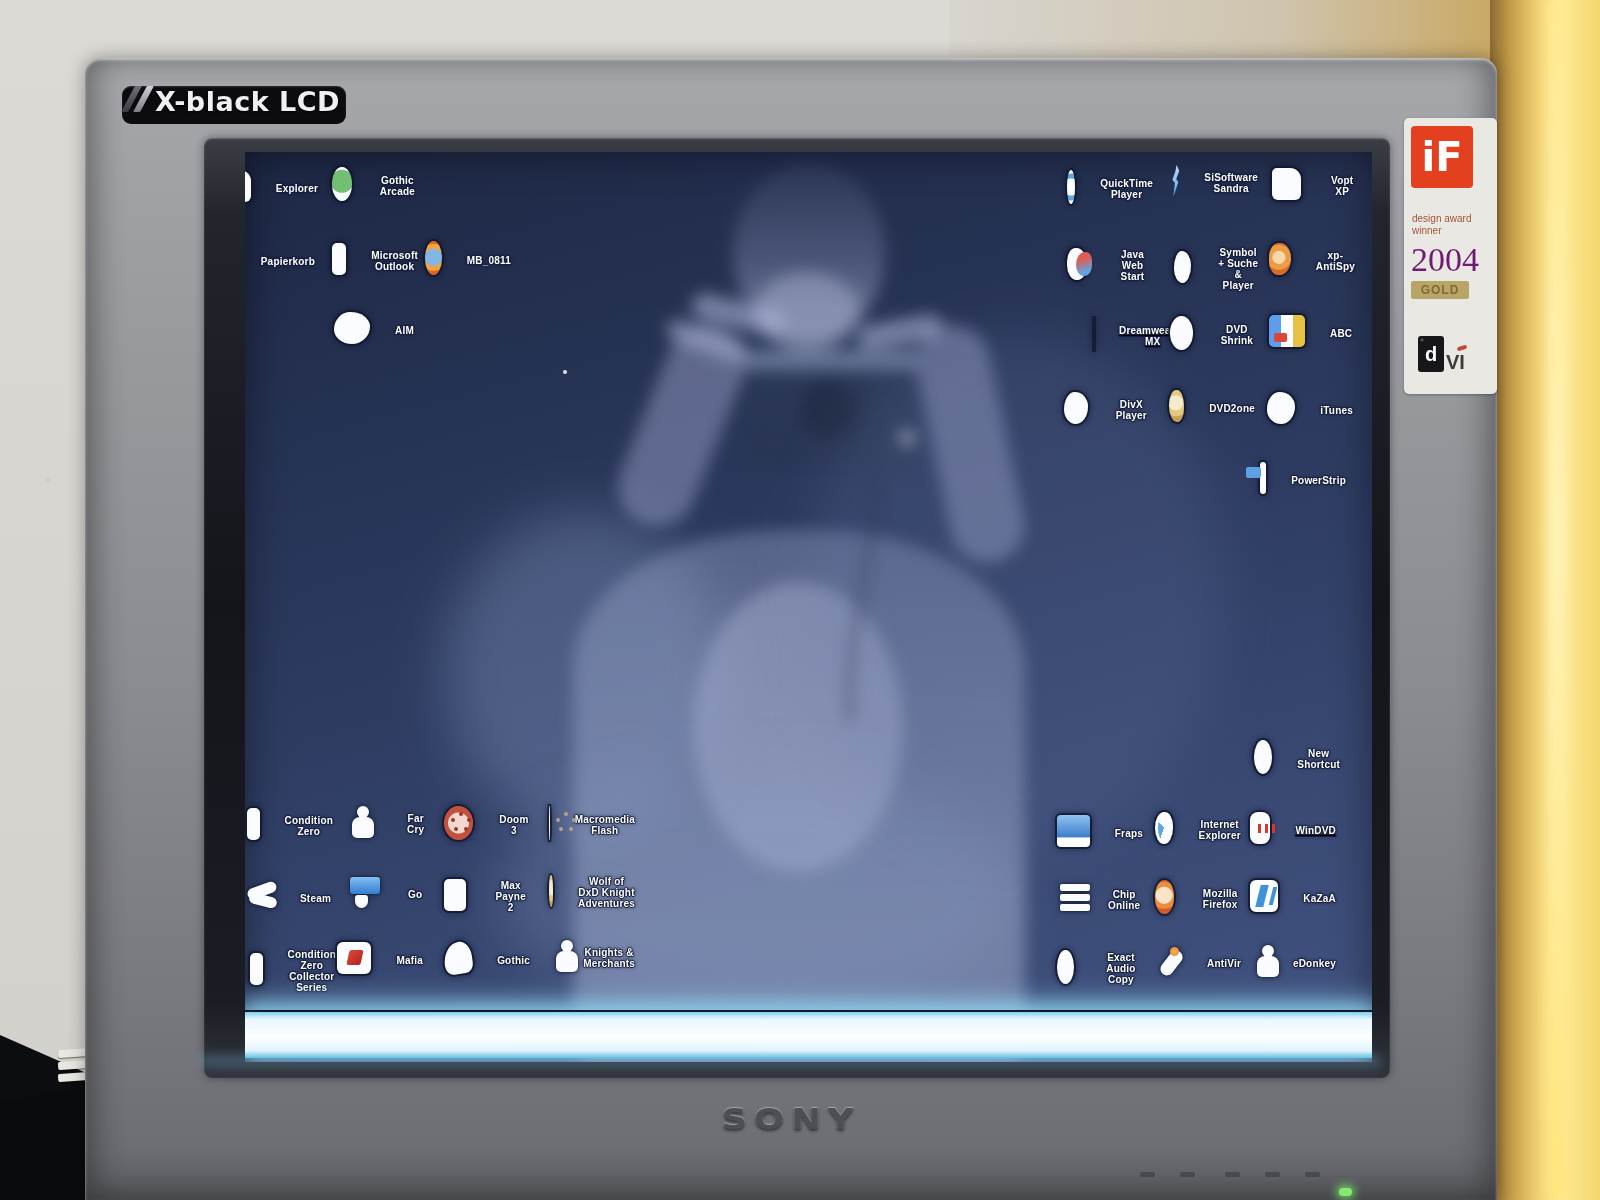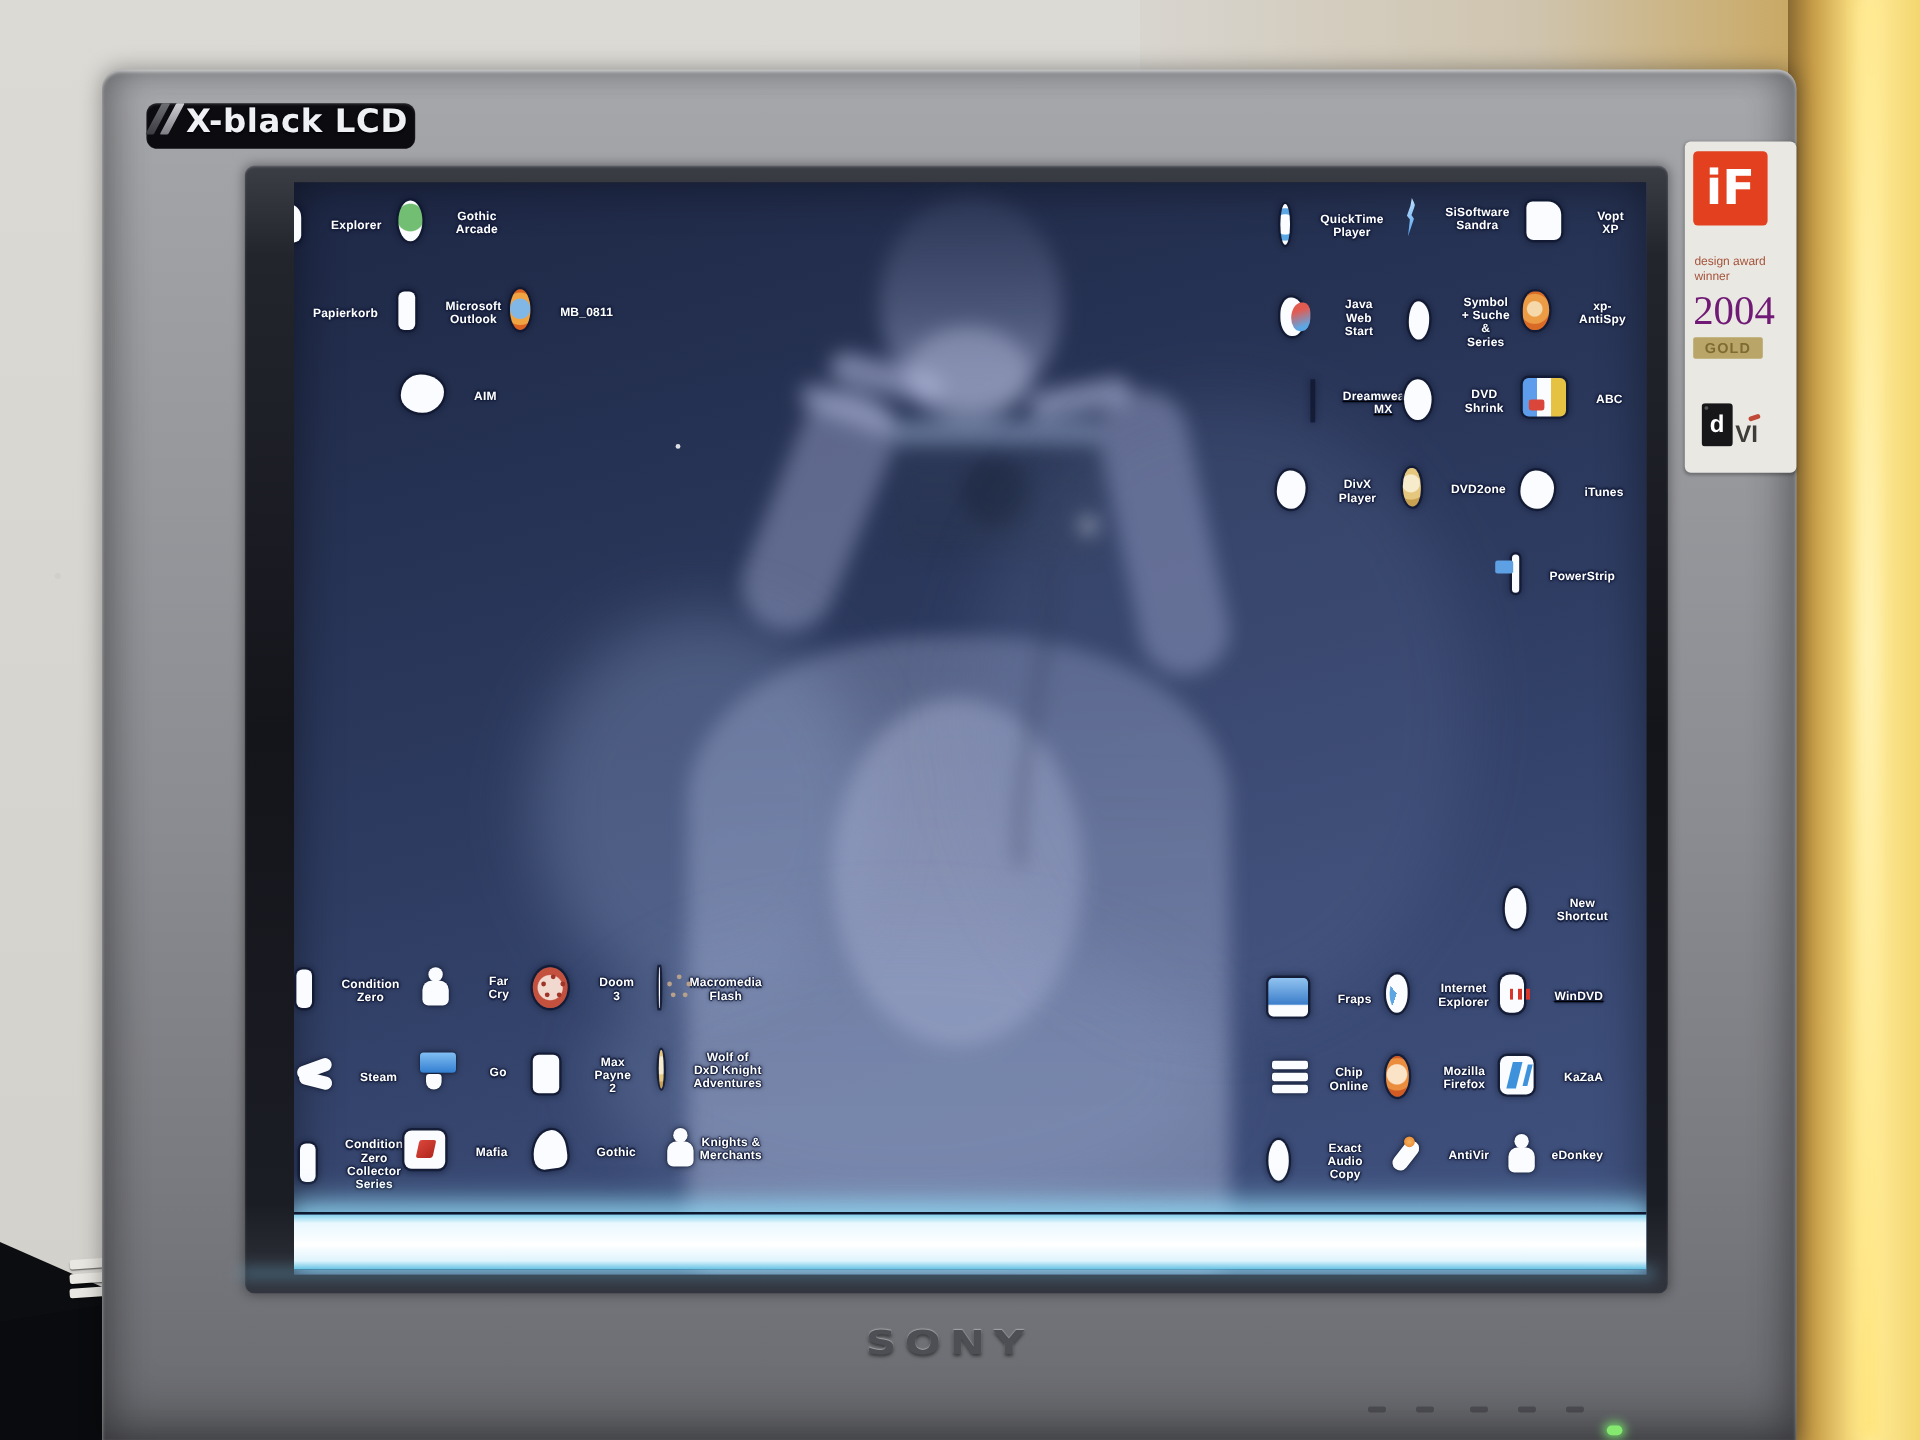--- a/index.html
+++ b/index.html
@@ -310,21 +310,21 @@
         <div class="icon" style="left: 1027px; top: 16px;">
           <div class="glyph doc"></div>
           <div class="ilabel">Vopt XP</div>
         </div>
         <div class="icon" style="left: 822px; top: 93px;">
           <div class="glyph flame"></div>
           <div class="ilabel">Java Web Start</div>
         </div>
         <div class="icon" style="left: 929px; top: 91px;">
           <div class="glyph blob"></div>
-          <div class="ilabel">Symbol + Suche &amp;<div>Series</div></div>
+          <div class="ilabel">Symbol + Suche &amp;<div>Player</div></div>
         </div>
         <div class="icon" style="left: 1024px; top: 91px;">
           <div class="glyph orange"></div>
           <div class="ilabel">xp-AntiSpy</div>
         </div>
         <div class="icon" style="left: 849px; top: 166px; text-decoration: underline;">
           <div class="glyph blob"></div>
           <div class="ilabel">Dreamweaver MX</div>
         </div>
         <div class="icon" style="left: 925px; top: 164px;">

